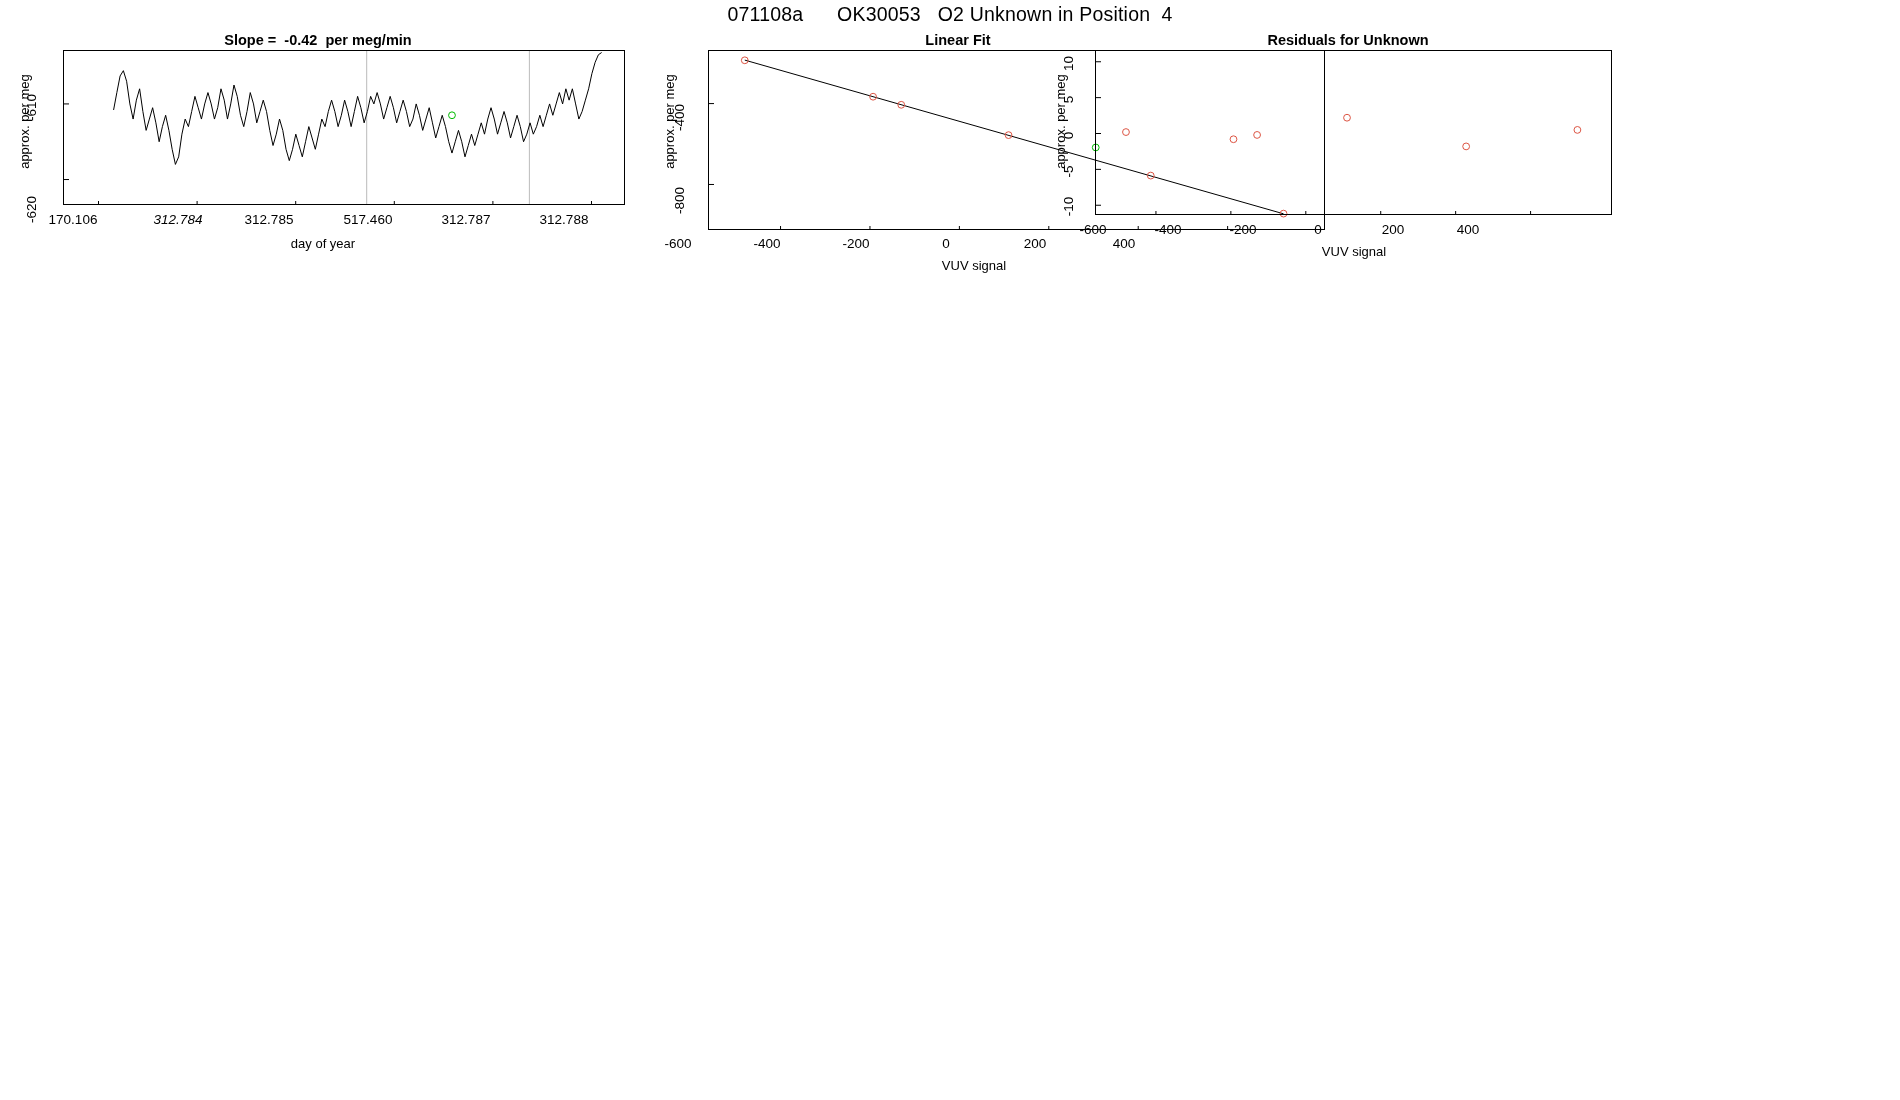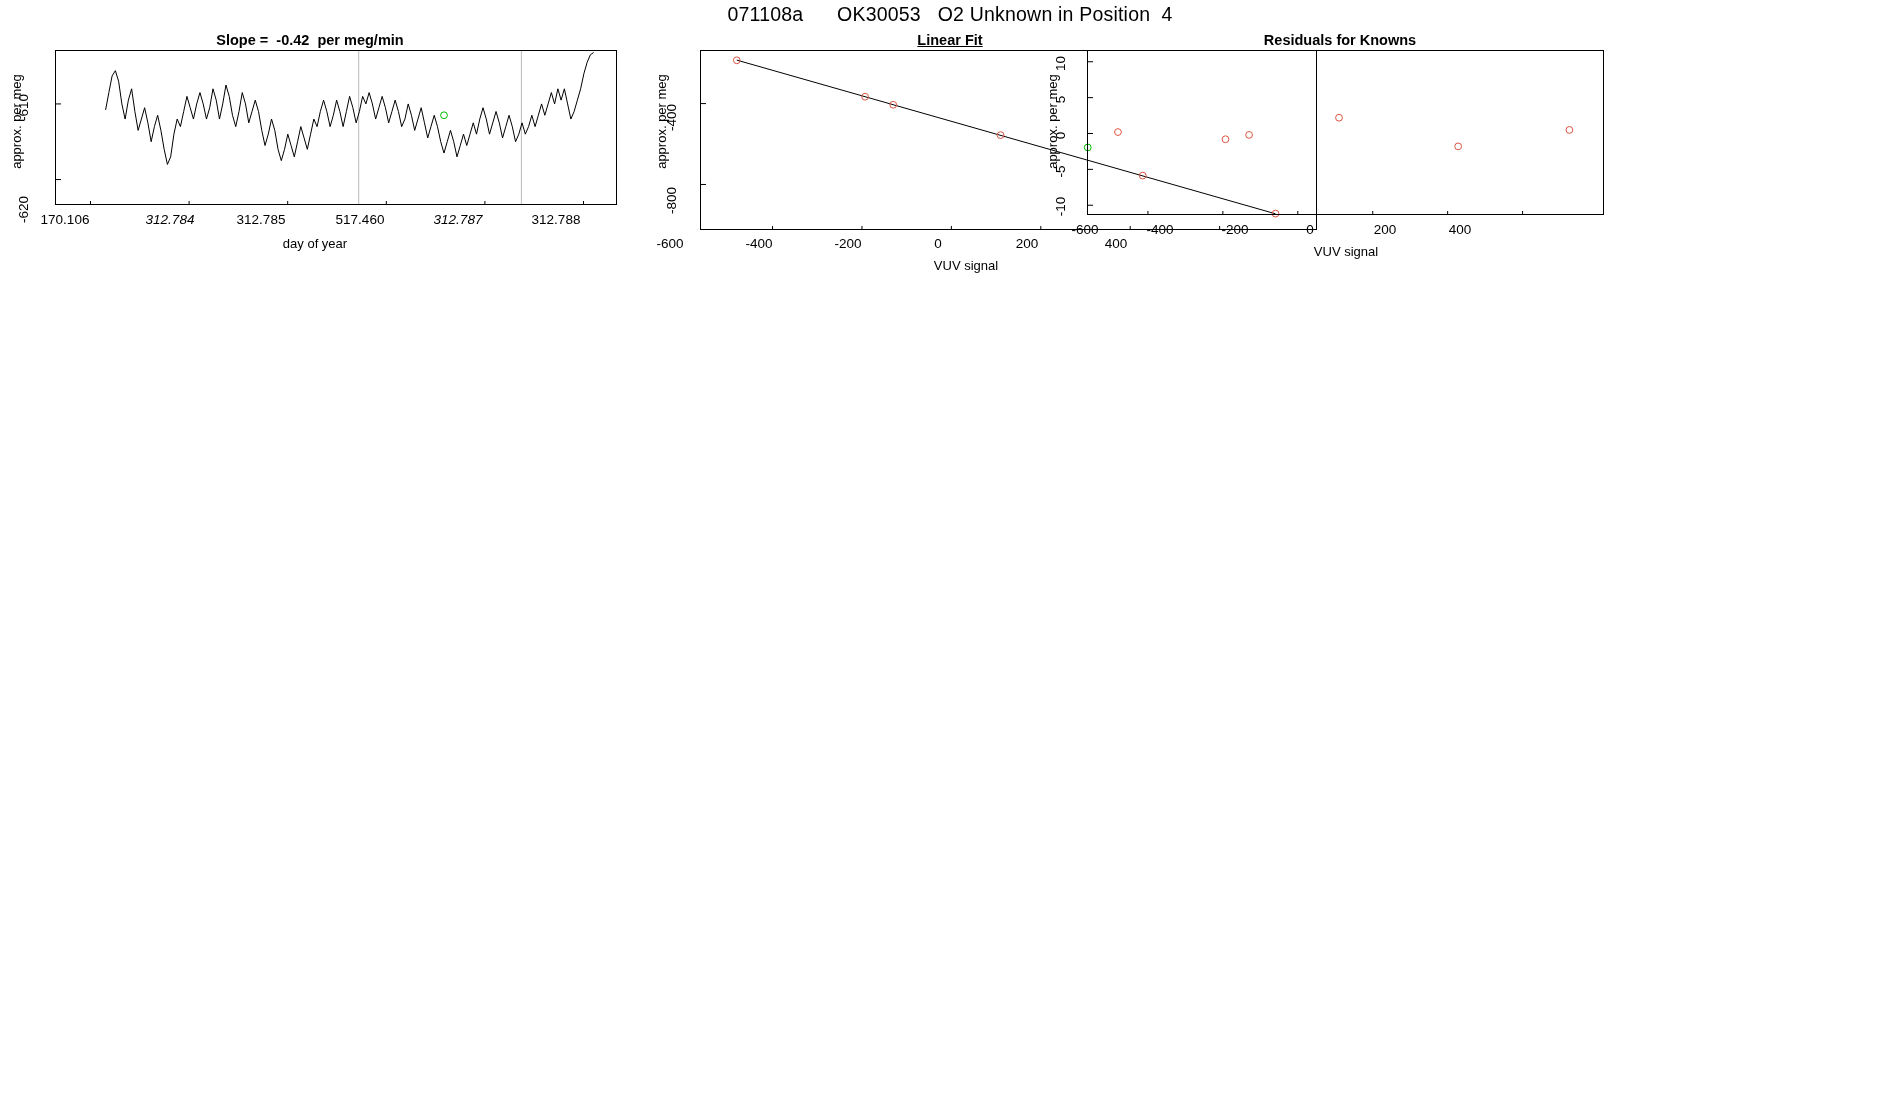--- a/index.html
+++ b/index.html
@@ -27,20 +27,21 @@
     left: 0;
     top: 3px;
     width: 1900px;
     text-align: center;
     font-size: 19.5px;
     letter-spacing: 0.2px;
     white-space: pre;
   }
   .panel {
     position: absolute;
+    margin-left: 8px;
   }
   .panel-title {
     position: absolute;
     left: 0;
     width: 100%;
     text-align: center;
     font-weight: bold;
     font-size: 14.5px;
     white-space: pre;
   }
@@ -115,29 +116,29 @@
           <line x1="465.3754385992837" x2="465.3754385992837" y1="0" y2="155" stroke="#bbbbbb" stroke-width="1"></line>
           <path d="M49.59 58.98 L52.85 41.59 L56.10 24.95 L59.36 19.66 L62.61 30.24 L65.86 52.93 L69.12 68.05 L72.37 49.15 L75.62 37.80 L78.88 60.49 L82.13 79.39 L85.38 68.05 L88.64 56.71 L91.89 71.83 L95.15 90.73 L98.40 75.61 L101.65 64.27 L104.91 79.39 L108.16 98.29 L111.41 113.41 L114.67 105.85 L117.92 83.17 L121.18 68.05 L124.43 75.61 L127.68 60.49 L130.94 45.37 L134.19 56.71 L137.44 68.05 L140.70 52.93 L143.95 41.59 L147.20 52.93 L150.46 68.05 L153.71 56.71 L156.97 37.80 L160.22 49.15 L163.47 68.05 L166.73 52.93 L169.98 34.02 L173.23 45.37 L176.49 64.27 L179.74 75.61 L183.00 60.49 L186.25 41.59 L189.50 52.93 L192.76 71.83 L196.01 60.49 L199.26 49.15 L202.52 60.49 L205.77 79.39 L209.02 94.51 L212.28 83.17 L215.53 68.05 L218.79 79.39 L222.04 98.29 L225.29 109.63 L228.55 98.29 L231.80 83.17 L235.05 94.51 L238.31 105.85 L241.56 90.73 L244.82 75.61 L248.07 86.95 L251.32 98.29 L254.58 83.17 L257.83 68.05 L261.08 75.61 L264.34 60.49 L267.59 49.15 L270.84 60.49 L274.10 75.61 L277.35 64.27 L280.61 49.15 L283.86 60.49 L287.11 75.61 L290.37 60.49 L293.62 45.37 L296.87 56.71 L300.13 71.83 L303.38 60.49 L306.64 45.37 L309.89 52.93 L313.14 41.59 L316.40 52.93 L319.65 68.05 L322.90 56.71 L326.16 45.37 L329.41 56.71 L332.66 71.83 L335.92 60.49 L339.17 49.15 L342.43 60.49 L345.68 75.61 L348.93 68.05 L352.19 52.93 L355.44 64.27 L358.69 79.39 L361.95 68.05 L365.20 56.71 L368.46 71.83 L371.71 86.95 L374.96 75.61 L378.22 64.27 L381.47 75.61 L384.72 90.73 L387.98 102.07 L391.23 90.73 L394.48 79.39 L397.74 90.73 L400.99 105.85 L404.25 94.51 L407.50 83.17 L410.75 94.51 L414.01 83.17 L417.26 71.83 L420.51 83.17 L423.77 68.05 L427.02 56.71 L430.28 68.05 L433.53 83.17 L436.78 71.83 L440.04 60.49 L443.29 71.83 L446.54 86.95 L449.80 75.61 L453.05 64.27 L456.30 75.61 L459.56 90.73 L462.81 83.17 L466.07 71.83 L469.32 83.17 L472.57 75.61 L475.83 64.27 L479.08 75.61 L482.33 64.27 L485.59 52.93 L488.84 64.27 L492.10 52.93 L495.35 41.59 L498.60 52.93 L501.86 37.80 L505.11 49.15 L508.36 37.80 L511.62 52.93 L514.87 68.05 L518.12 60.49 L521.38 49.15 L524.63 37.80 L527.89 22.68 L531.14 11.34 L534.39 3.78 L537.65 1.51 L540.90 NaN L544.15 NaN L547.41 NaN" fill="none" stroke="#000000" stroke-width="1"></path>
           <circle cx="387.98" cy="64.27" r="3.4" fill="none" stroke="#00bb00" stroke-width="1"></circle>
         </svg>
     </div>
 
     <div class="tick-label" style="left:25px;  top:182px; width:80px;">170.106</div>
     <div class="tick-label" style="left:130px; top:182px; width:80px;font-style:italic;">312.784</div>
     <div class="tick-label" style="left:221px; top:182px; width:80px;">312.785</div>
     <div class="tick-label" style="left:320px; top:182px; width:80px;">517.460</div>
-    <div class="tick-label" style="left:418px; top:182px; width:80px;font-style:italic;">312.787</div>
+    <div class="tick-label" style="left:418px; top:182px; width:80px;">312.787</div>
     <div class="tick-label" style="left:516px; top:182px; width:80px;">312.788</div>
 
     <div class="axis-label" style="left:195px; top:206px; width:240px;">day of year</div>
   </div>
 
   <div class="panel" style="left:640px; top:30px; width:620px; height:240px;">
 
-    <div class="panel-title" style="top:2px;text-decoration:underline;">Linear Fit</div>
+    <div class="panel-title" style="top:2px;">Linear Fit</div>
 
     <div class="ylabel" style="left:-39px; top:84px; width:120px;">approx. per meg</div>
 
     <div class="tick-label-v" style="left:11px; top:163px; width:40px;">-800</div>
     <div class="tick-label-v" style="left:11px; top:80px; width:40px;">-400</div>
 
     <div class="plotbox" id="p2box" style="left:60px; top:20px; width:617px; height:180px;">
       <svg class="plotsvg" id="p2svg" width="617" height="180" viewBox="0 0 617 180">
           <line x1="71.53623188405797" x2="71.53623188405797" y1="180" y2="175" stroke="#000" stroke-width="1"></line>
           <line x1="160.95652173913044" x2="160.95652173913044" y1="180" y2="175" stroke="#000" stroke-width="1"></line>
@@ -163,21 +164,21 @@
     <div class="tick-label" style="left:168px; top:206px; width:80px;">-200</div>
     <div class="tick-label" style="left:258px; top:206px; width:80px;">0</div>
     <div class="tick-label" style="left:347px; top:206px; width:80px;">200</div>
     <div class="tick-label" style="left:436px; top:206px; width:80px;">400</div>
 
     <div class="axis-label" style="left:206px; top:228px; width:240px;">VUV signal</div>
   </div>
 
   <div class="panel" style="left:1290px; top:30px; width:620px; height:240px;">
 
-    <div class="panel-title" style="top:2px; left:-260px; width:620px;">Residuals for Knowns</div>
+    <div class="panel-title" style="top:2px; left:-260px; width:620px;">Residuals for Unknown</div>
 
     <div class="ylabel" style="left:-298px; top:84px; width:120px;">approx. per meg</div>
 
     <div class="tick-label-v" style="left:-250px; top:169px; width:40px;">-10</div>
     <div class="tick-label-v" style="left:-250px; top:134px; width:40px;">-5</div>
     <div class="tick-label-v" style="left:-250px; top:98px; width:40px;">0</div>
     <div class="tick-label-v" style="left:-250px; top:62px; width:40px;">5</div>
     <div class="tick-label-v" style="left:-250px; top:26px; width:40px;">10</div>
 
     <div class="plotbox" id="p3box" style="left:-203px; top:20px; width:517px; height:165px;">

